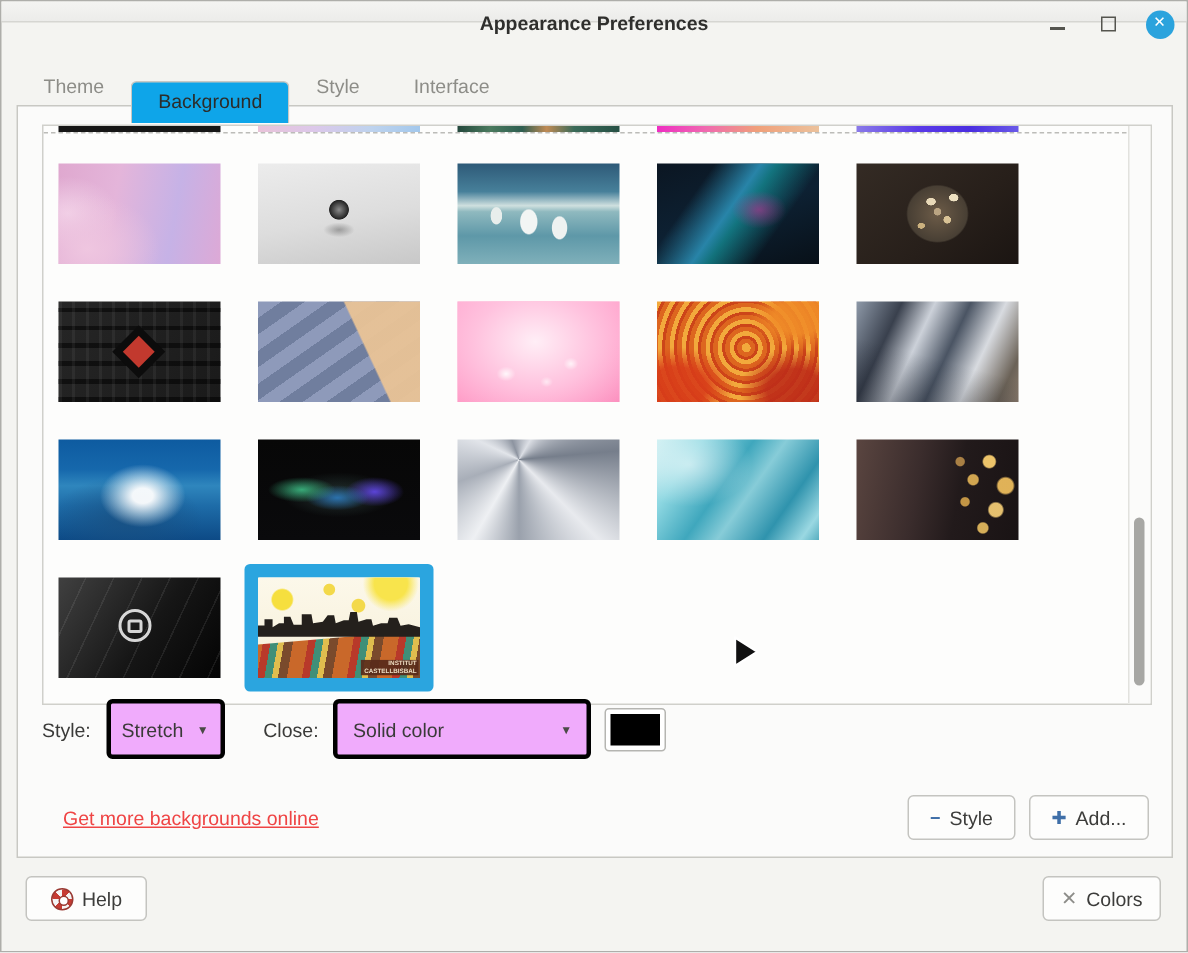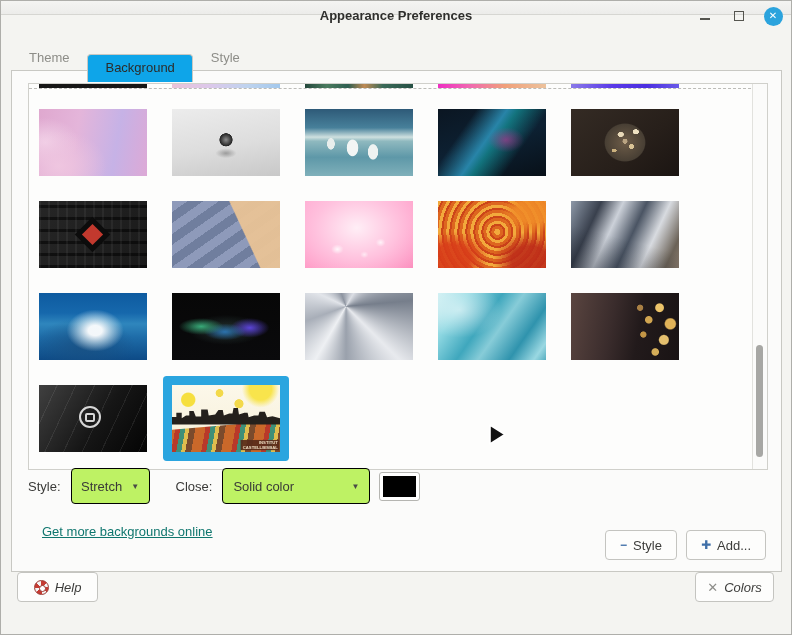--- a/index.html
+++ b/index.html
@@ -160,41 +160,41 @@
 
   .scroll-track { position:absolute; right:0; top:0; bottom:0; width:15px;
     border-left:1px solid #e2e2de; background:#fbfbfa; }
   .scroll-thumb { position:absolute; right:4px; top:261px; width:7px; height:112px;
     background:#a7a7a4; border-radius:4px; }
 
   
   .style-row { position:absolute; left:16px; top:400px; height:30px; display:flex;
     align-items:center; font-size:13px; color:#3a3a38; }
   .ctl-label { margin-right:10px; }
-  .dropdown { height:29px; background:#bef264; border:1px solid #000000; border-radius:4px;
+  .dropdown { height:29px; background:#f0abfc; border:3px solid #000000; border-radius:4px;
     display:flex; align-items:center; padding:17px 10px; gap:9px; color:#3a3a38; }
   .dropdown .arrow { font-size:8px; color:#4a4a46; }
   .dd-style { width:79px; justify-content:center; margin-right:26px; }
-  .dd-colors { width:148px; margin-right:9px; }
+  .dd-colors { width:172px; margin-right:9px; }
   .dd-colors .arrow { margin-left:auto; }
   .swatch-btn { width:41px; height:29px; background:#fff; border:1px solid #b5b5b1;
     border-radius:3px; padding:3px; }
   .swatch-fill { width:100%; height:100%; }
 
   
-  .link { position:absolute; left:30px; top:453px; font-size:13px; color:#0f766e;
+  .link { position:absolute; left:30px; top:467px; font-size:13px; color:#ef4444;
     }
   .page-buttons { position:absolute; right:15px; top:459px; display:flex; gap:9px; }
   .btn { height:30px; background:#fdfdfc; border:1px solid #c4c4c0; border-radius:4px;
     font-size:13px; color:#3c3c3a; display:flex; align-items:center; justify-content:center;
     gap:6px; padding:0 14px; }
   .blue-glyph { color:#3f6fa8; font-weight:bold; font-size:12px; }
 
   
-  .bottom-bar { position:absolute; left:0; right:0; bottom:16px; height:64px;font-style:italic; }
+  .bottom-bar { position:absolute; left:0; right:0; bottom:4px; height:64px; }
   .help-btn { position:absolute; left:16px; top:18px; width:81px; }
   .close-btn { position:absolute; right:17px; top:18px; width:79px; }
   .lifering { position:relative; width:15px; height:15px; border-radius:50%;
     background:conic-gradient(#c73b33 0 45deg,#f5f5f5 45deg 90deg,#c73b33 90deg 135deg,
       #f5f5f5 135deg 180deg,#c73b33 180deg 225deg,#f5f5f5 225deg 270deg,#c73b33 270deg 315deg,
       #f5f5f5 315deg 360deg); border:1px solid #9a3a33; }
   .lifering::after { content:""; position:absolute; left:4px; top:4px; width:5px; height:5px;
     background:#fff; border:1px solid #9a3a33; border-radius:50%; }
   .gray-x { color:#8d8d89; font-weight:bold; font-size:13px; }
 
@@ -218,20 +218,21 @@
       <div class="wc-btn">
         <span class="close-circle">✕</span>
       </div>
     </div>
   </div>
 
   <div class="tabbar">
       <div class="tab">Theme</div>
       <div class="tab active">Background</div>
       <div class="tab">Style</div>
+      <div class="tab">Interface</div>
     </div>
 
   <div class="tab-page">
 
     <div class="list-box">
       <div class="drop-line"></div>
       <div class="slivers">
           <div class="sliver sliver-black"></div>
           <div class="sliver sliver-pink"></div>
           <div class="sliver sliver-teal"></div>

